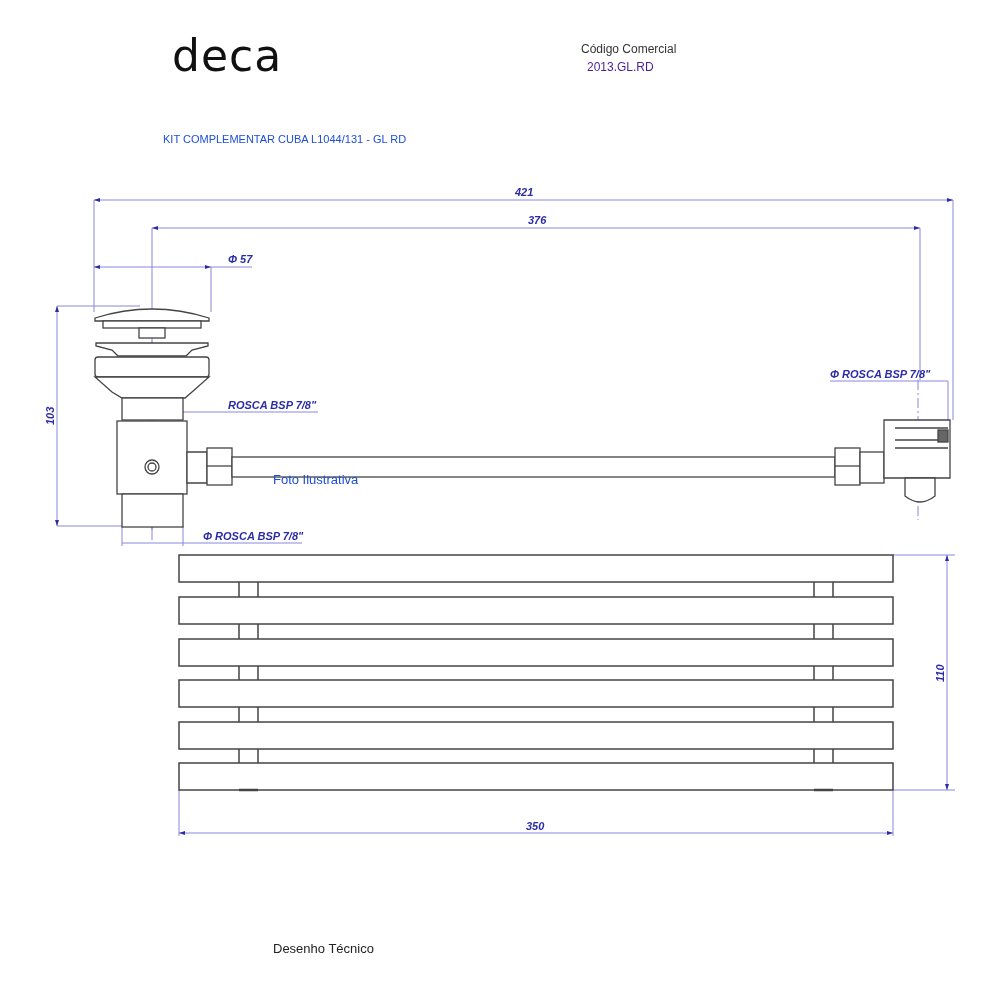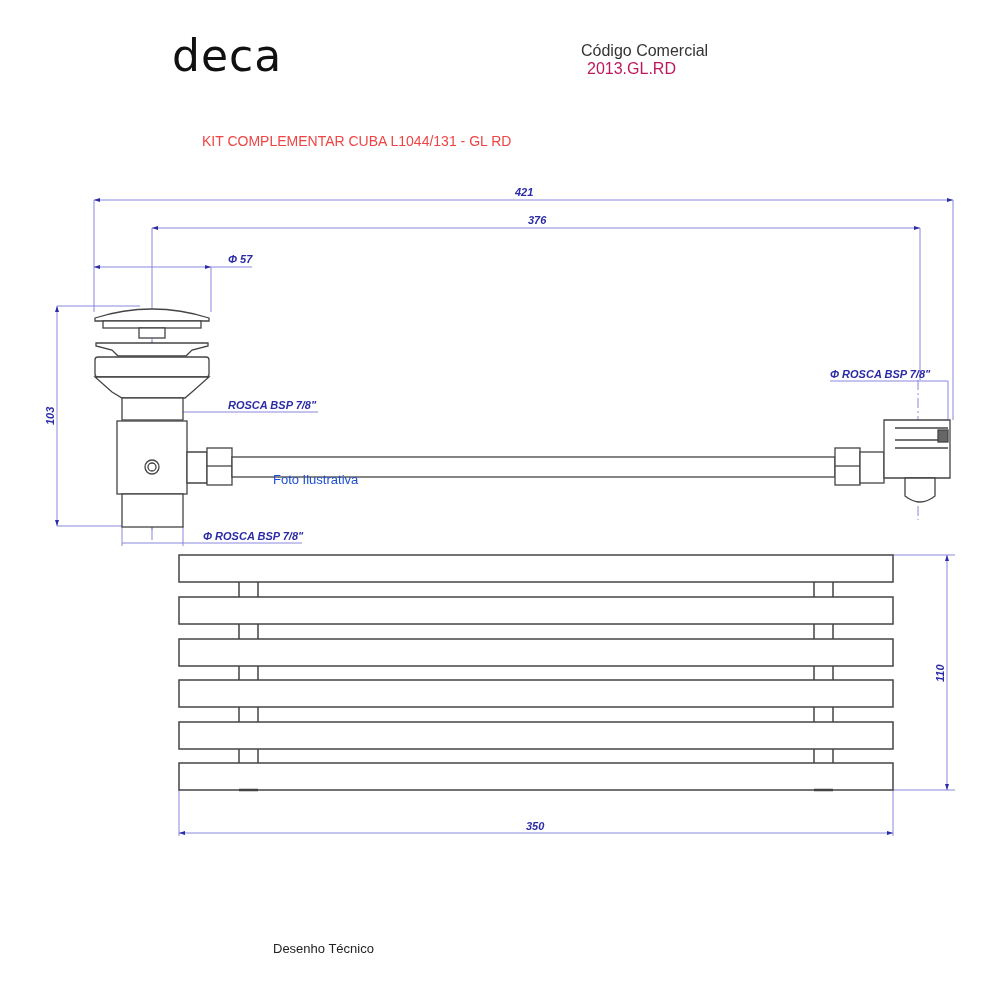--- a/index.html
+++ b/index.html
@@ -1,22 +1,22 @@
 <!DOCTYPE html>
 <html><head>
   <meta charset="utf-8">
   <style>
     html, body { margin: 0; padding: 0; background: #ffffff; }
     body { width: 1000px; height: 1000px; position: relative; overflow: hidden;
            font-family: "Liberation Sans", sans-serif; color: #222; }
     .logo { position: absolute; left: 172px; top: 34px; font-family: "DejaVu Sans", sans-serif;
             font-size: 44px; letter-spacing: 1px; color: #111; font-weight: normal; line-height: 1; text-align: center; }
-    .code-label { position: absolute; left: 581px; top: 42px; font-size: 16px; color: #333; }
-    .code-value { position: absolute; left: 587px; top: 60px; font-size: 16px; color: #be185d; }
-    .product-title { position: absolute; left: 163px; top: 133px; font-size: 14px; color: #ef4444; margin-left: 39px; }
+    .code-label { position: absolute; left: 581px; top: 42px; font-size: 12px; color: #333; }
+    .code-value { position: absolute; left: 587px; top: 60px; font-size: 12px; color: #4c1d95; }
+    .product-title { position: absolute; left: 163px; top: 133px; font-size: 11px; color: #1d4ed8; }
     .photo-caption { position: absolute; left: 273px; top: 472px; font-size: 13px; color: #1d4ed8; }
     .drawing-caption { position: absolute; left: 273px; top: 941px; font-size: 13px; color: #222; }
     svg.drawing { position: absolute; left: 0; top: 0; }
     .dim { fill: #2b2ba6; font-family: "Liberation Sans", sans-serif; font-weight: bold; font-style: italic; font-size: 11px; }
   </style>
 </head>
 <body>
 
 <div class="logo" style="text-transform:lowercase;">DECA</div>
 <div class="code-label">Código Comercial</div>

